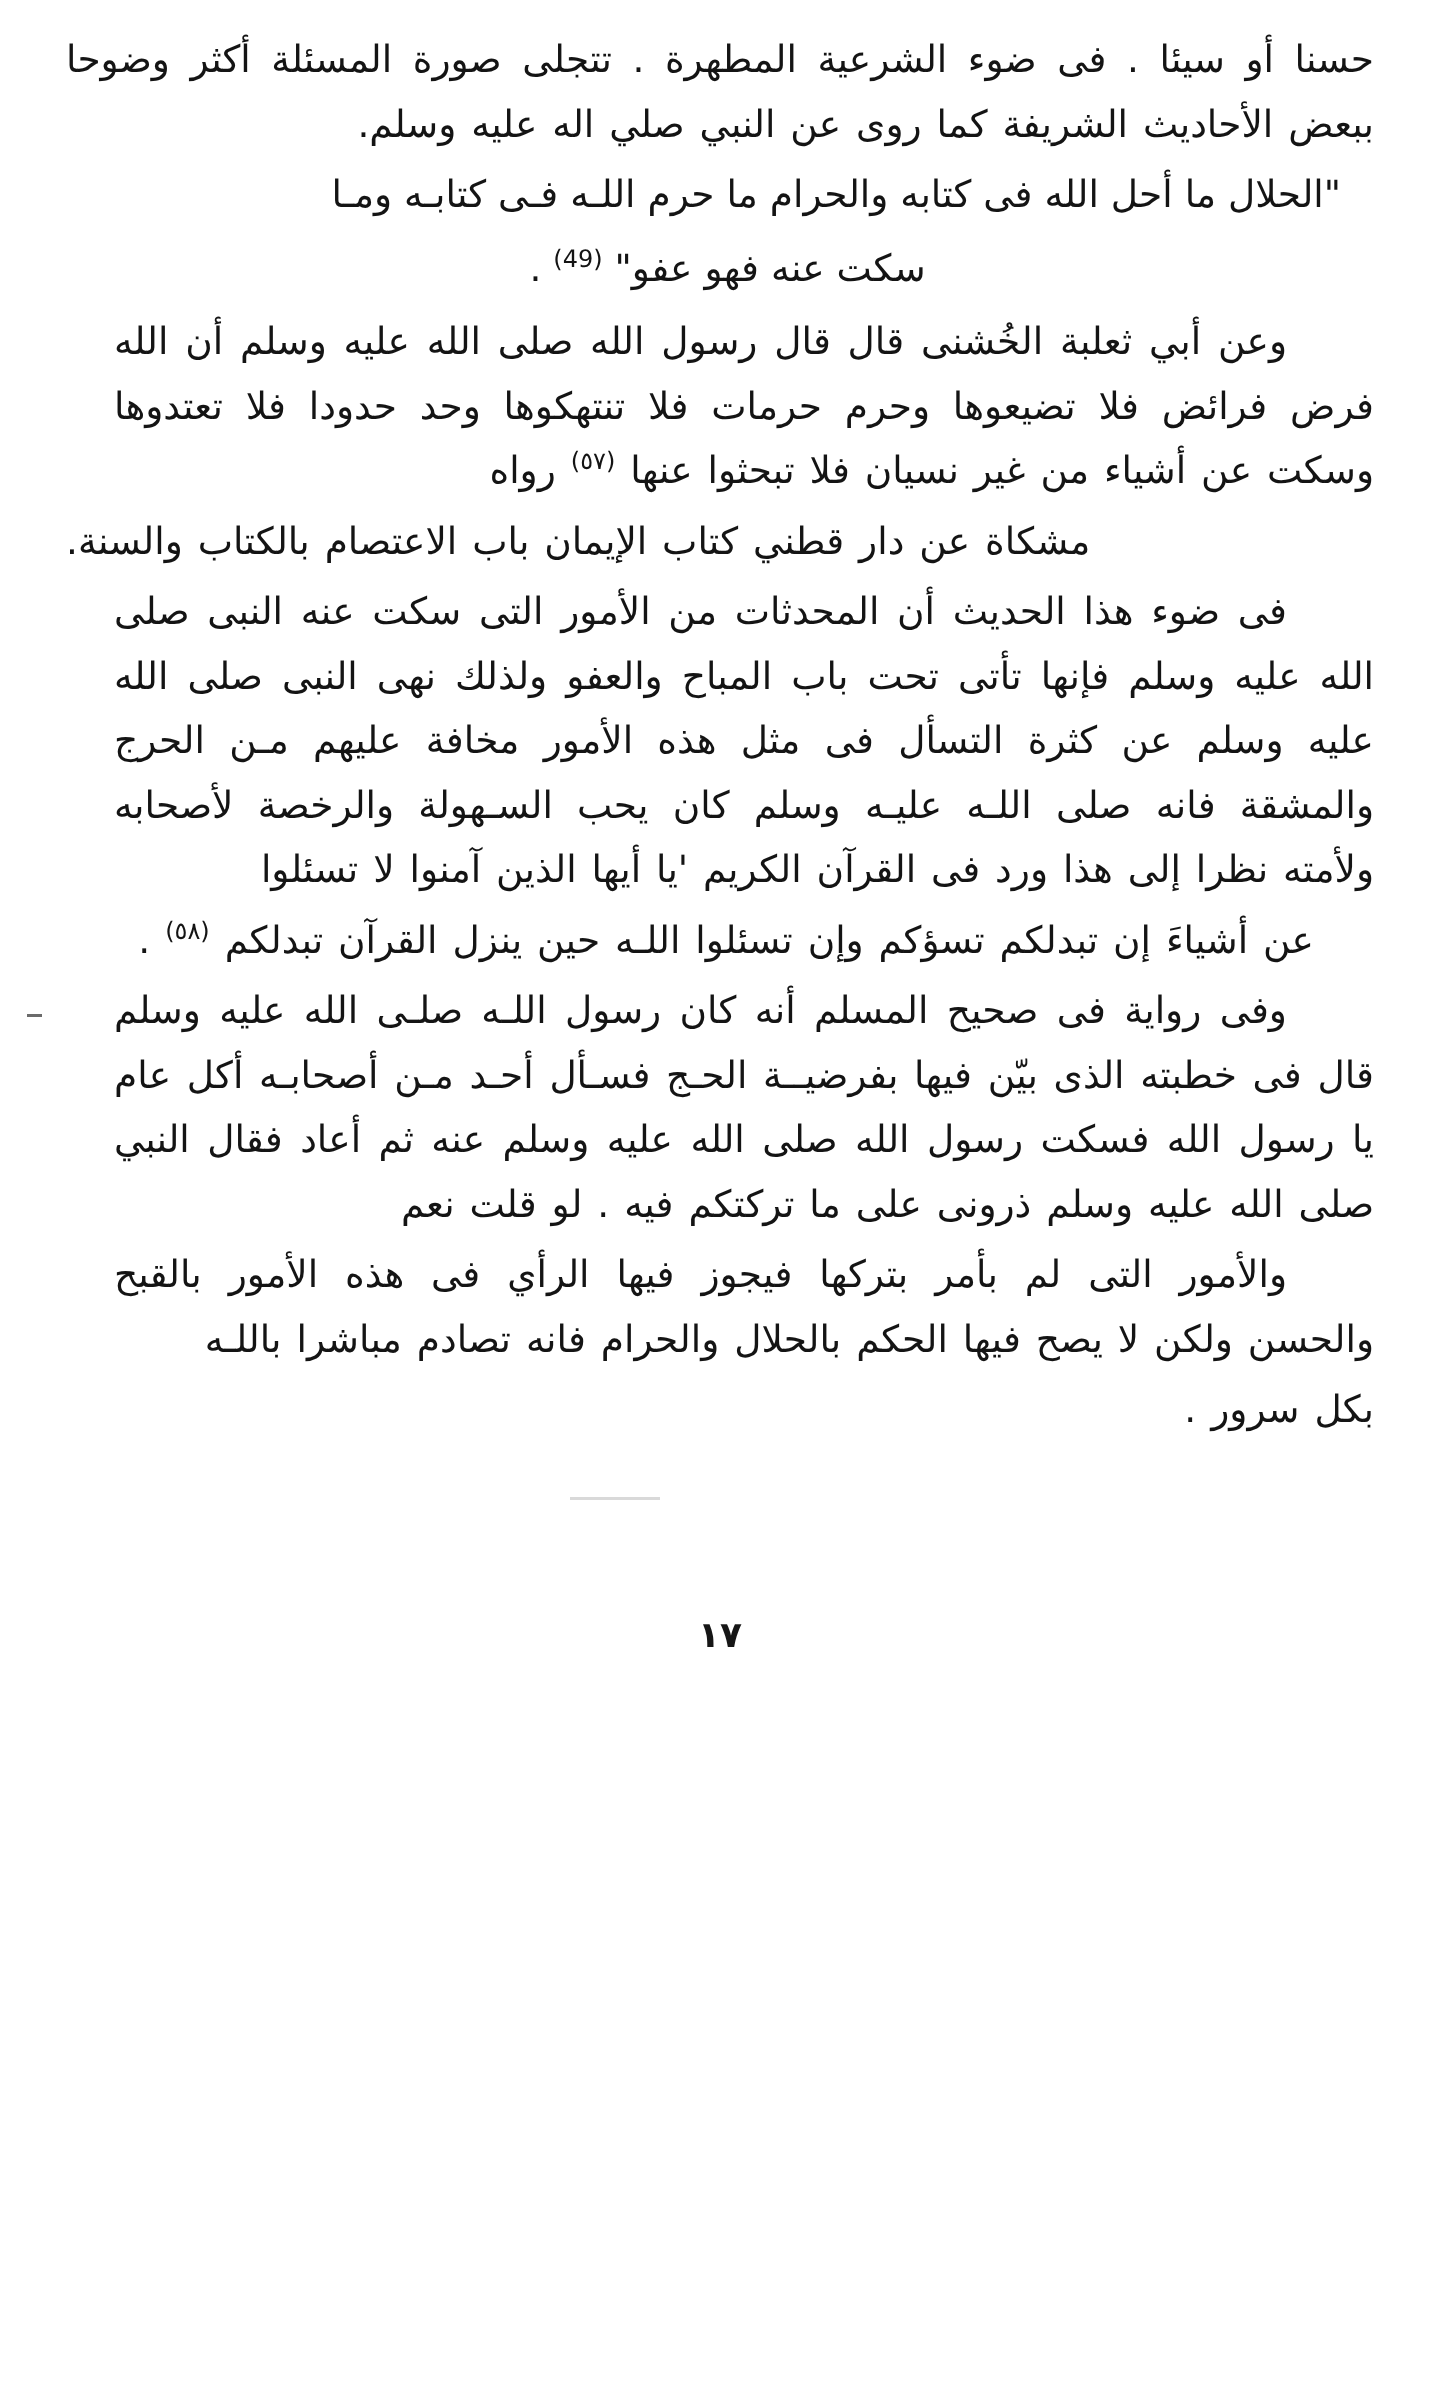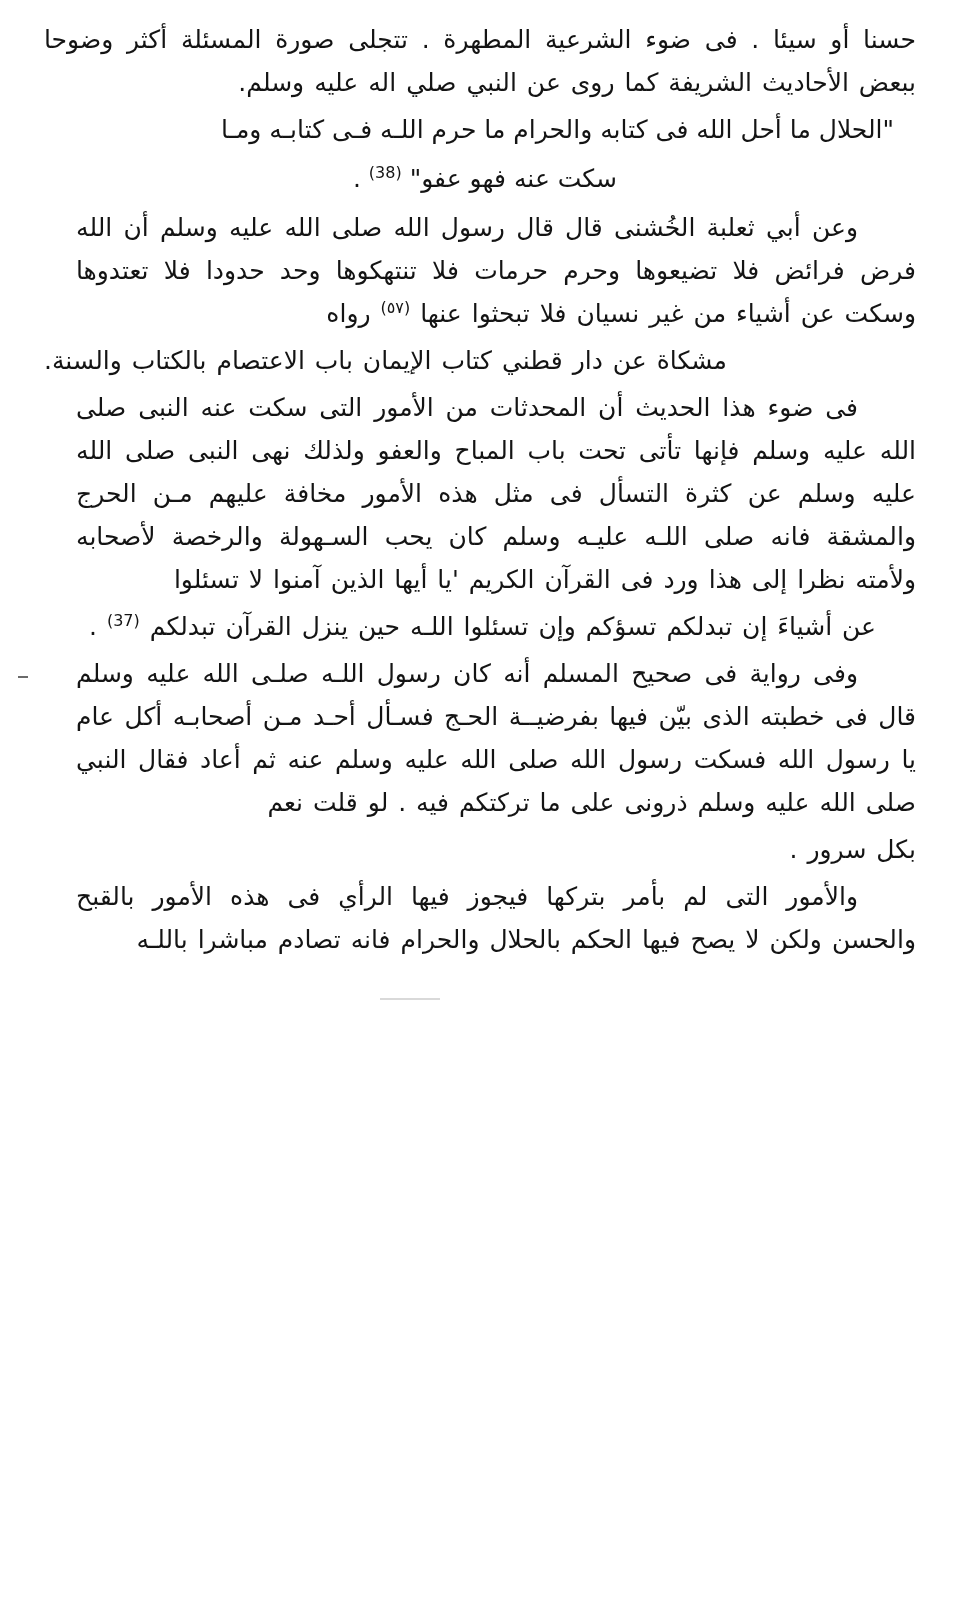--- a/index.html
+++ b/index.html
@@ -103,44 +103,45 @@
   <div class="edge-mark"></div>
 
   <div class="body-text">
 
     <p class="para">حسنا أو سيئا . فى ضوء الشرعية المطهرة . تتجلى صورة المسئلة أكثر وضوحا ببعض الأحاديث الشريفة كما روى عن النبي صلي اله عليه وسلم.</p>
 
     <p class="quote">"الحلال ما أحل الله فى كتابه والحرام ما حرم اللـه فـى كتابـه ومـا</p>
 
     <p class="quote tail">
       <span>سكت عنه فهو عفو"</span>
-      <sup class="fn">(38)</sup>
+      <sup class="fn">(49)</sup>
       <span>.</span>
     </p>
 
     <p class="para indent">
       <span>وعن أبي ثعلبة الخُشنى قال قال رسول الله صلى الله عليه وسلم أن الله فرض فرائض فلا تضيعوها وحرم حرمات فلا تنتهكوها وحد حدودا فلا تعتدوها وسكت عن أشياء من غير نسيان فلا تبحثوا عنها</span>
       <sup class="fn">(٥٧)</sup>
       <span> رواه</span>
     </p>
 
     <p class="para center">مشكاة عن دار قطني كتاب الإيمان باب الاعتصام بالكتاب والسنة.</p>
 
     <p class="para indent">فى ضوء هذا الحديث أن المحدثات من الأمور التى سكت عنه النبى صلى الله عليه وسلم فإنها تأتى تحت باب المباح والعفو ولذلك نهى النبى صلى الله عليه وسلم عن كثرة التسأل فى مثل هذه الأمور مخافة عليهم مـن الحرج والمشقة فانه صلى اللـه عليـه وسلم كان يحب السـهولة والرخصة لأصحابه ولأمته نظرا إلى هذا ورد فى القرآن الكريم 'يا أيها الذين آمنوا لا تسئلوا</p>
 
     <p class="para narrow">
       <span>عن أشياءَ إن تبدلكم تسؤكم وإن تسئلوا اللـه حين ينزل القرآن تبدلكم</span>
-      <sup class="fn">(37)</sup>
+      <sup class="fn">(٥٨)</sup>
       <span> .</span>
     </p>
 
     <p class="para indent">وفى رواية فى صحيح المسلم أنه كان رسول اللـه صلـى الله عليه وسلم قال فى خطبته الذى بيّن فيها بفرضيــة الحـج فسـأل أحـد مـن أصحابـه أكل عام يا رسول الله فسكت رسول الله صلى الله عليه وسلم عنه ثم أعاد فقال النبي صلى الله عليه وسلم ذرونى على ما تركتكم فيه . لو قلت نعم</p>
 
 
+    <p class="para indent">والأمور التى لم بأمر بتركها فيجوز فيها الرأي فى هذه الأمور بالقبح والحسن ولكن لا يصح فيها الحكم بالحلال والحرام فانه تصادم مباشرا باللـه</p>
+
     <p class="para">بكل سرور .</p>
-
-    <p class="para indent">والأمور التى لم بأمر بتركها فيجوز فيها الرأي فى هذه الأمور بالقبح والحسن ولكن لا يصح فيها الحكم بالحلال والحرام فانه تصادم مباشرا باللـه</p>
 
   </div>
 
   <div class="smudge"></div>
 
+  <div class="page-number">١٧</div>
 </div>
 
 </body></html>

